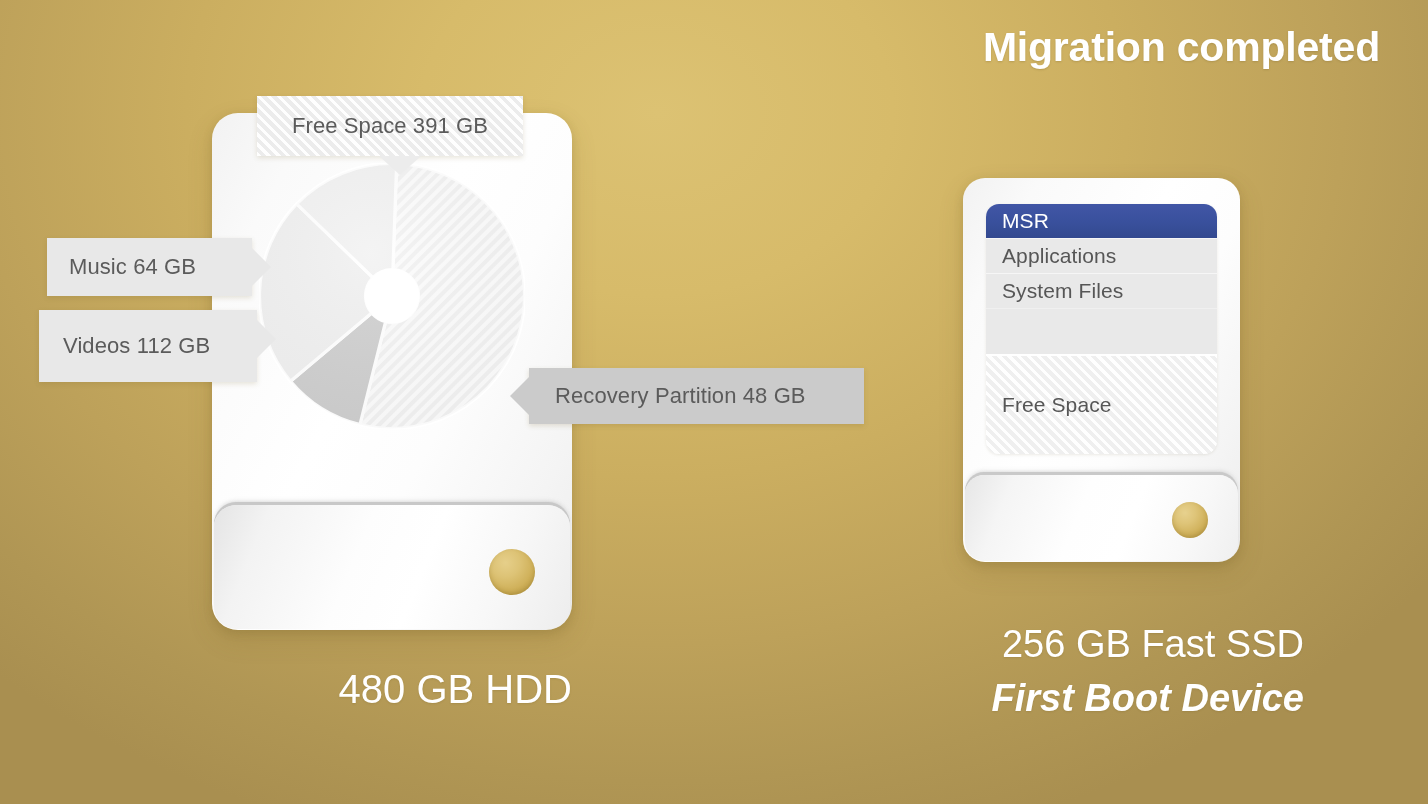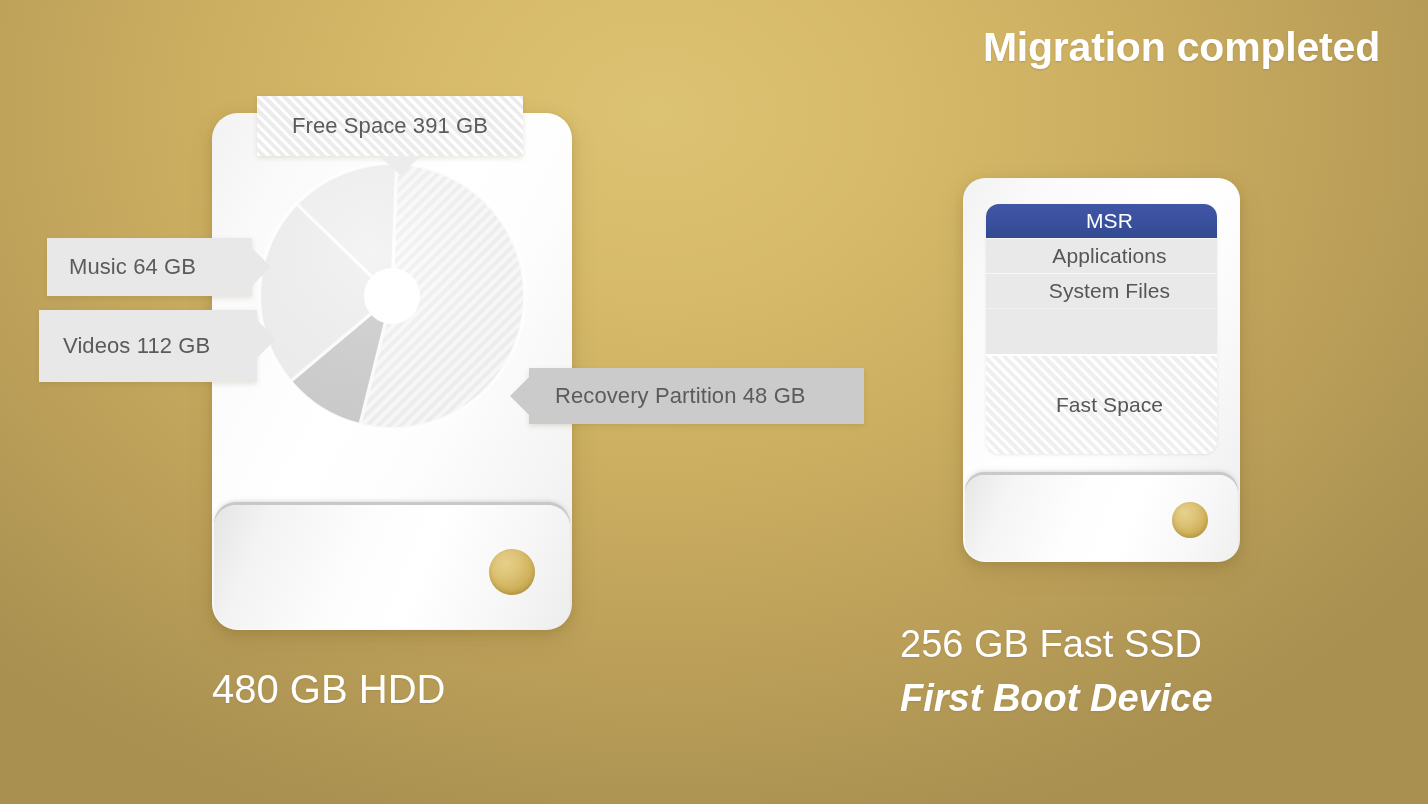--- a/index.html
+++ b/index.html
@@ -272,21 +272,20 @@
   }
   .part-band {
     box-sizing: border-box;
     display: flex;
     align-items: center;
     padding-left: 16px;
     font-size: 21px;
     color: #565656;
     letter-spacing: 0.1px;
     white-space: nowrap;
-    justify-content: center;
   }
   .part-band.msr {
     background: linear-gradient(180deg, #4156a6 0%, #39509c 55%, #33498f 100%);
     color: #ffffff;
   }
   .part-band.plain {
     background: #e9e9e9;
     border-top: 1px solid #f6f6f6;
   }
   .part-band.empty-gap {
@@ -300,21 +299,21 @@
         rgba(255,255,255,0.95) 0px,
         rgba(255,255,255,0.95) 3px,
         rgba(220,220,220,0.0) 3px,
         rgba(220,220,220,0.0) 7px);
     border-top: 2px solid #ffffff;
   }
 
   
   .caption {
     position: absolute;
-    text-align: left;
+    text-align: right;
     color: #ffffff;
     white-space: nowrap;
     text-shadow: 0 1px 2px rgba(120, 96, 38, 0.22);
   }
   #caption-hdd {
     left: 212px;
     top: 667px;
     width: 360px;
     font-size: 40px;
     font-weight: 300;
@@ -406,21 +405,21 @@
       <div class="part-band plain" style="height: 35px;">
         <span>Applications</span>
       </div>
       <div class="part-band plain" style="height: 35px;">
         <span>System Files</span>
       </div>
       <div class="part-band empty-gap" style="height: 46px;">
         <span></span>
       </div>
       <div class="part-band hatched" style="height: 100px;">
-        <span>Fast Space</span>
+        <span>Free Space</span>
       </div>
     </div>
 
   <div id="ssd-bottom-panel"></div>
   <div id="ssd-led"></div>
 
   <div class="caption" id="caption-ssd">
     <span>256 GB Fast SSD</span>
     <span class="bold-line">First Boot Device</span>
   </div>

